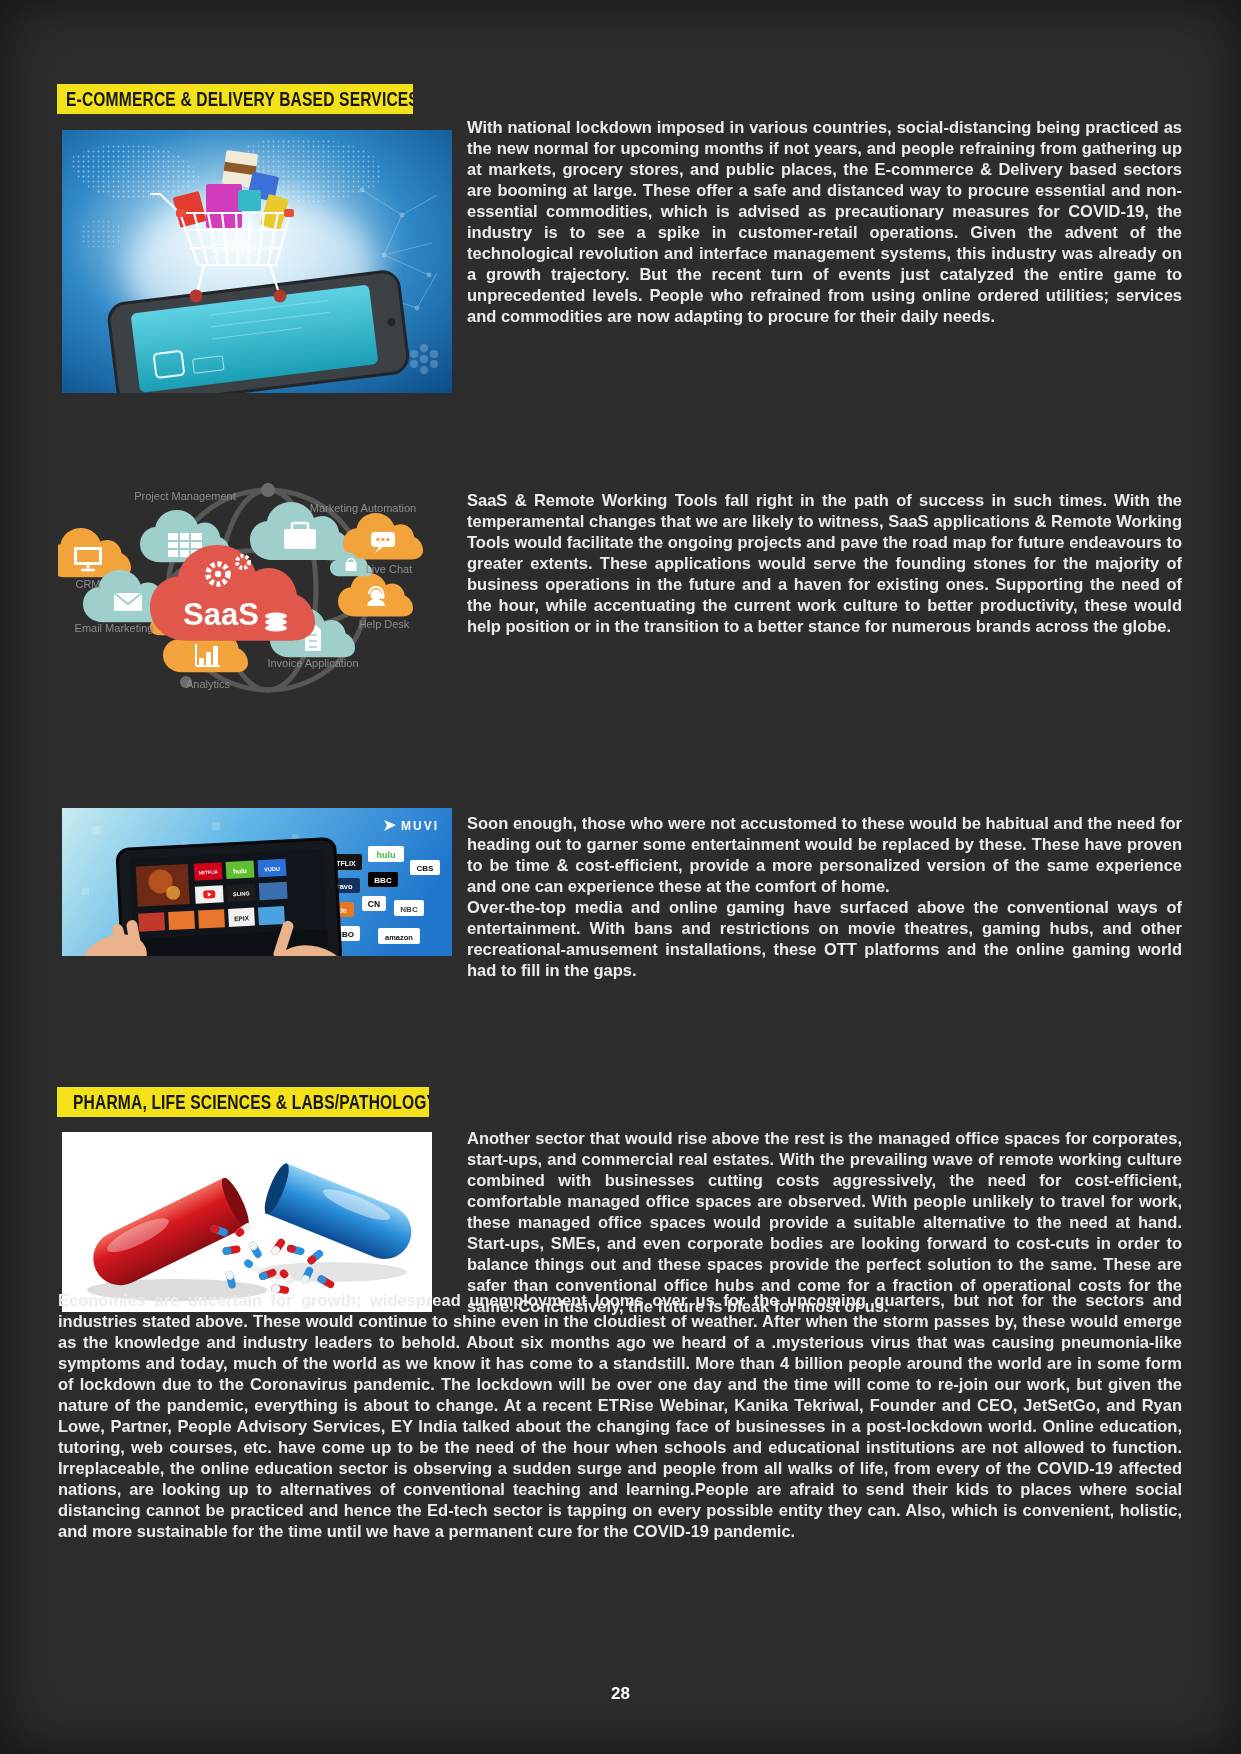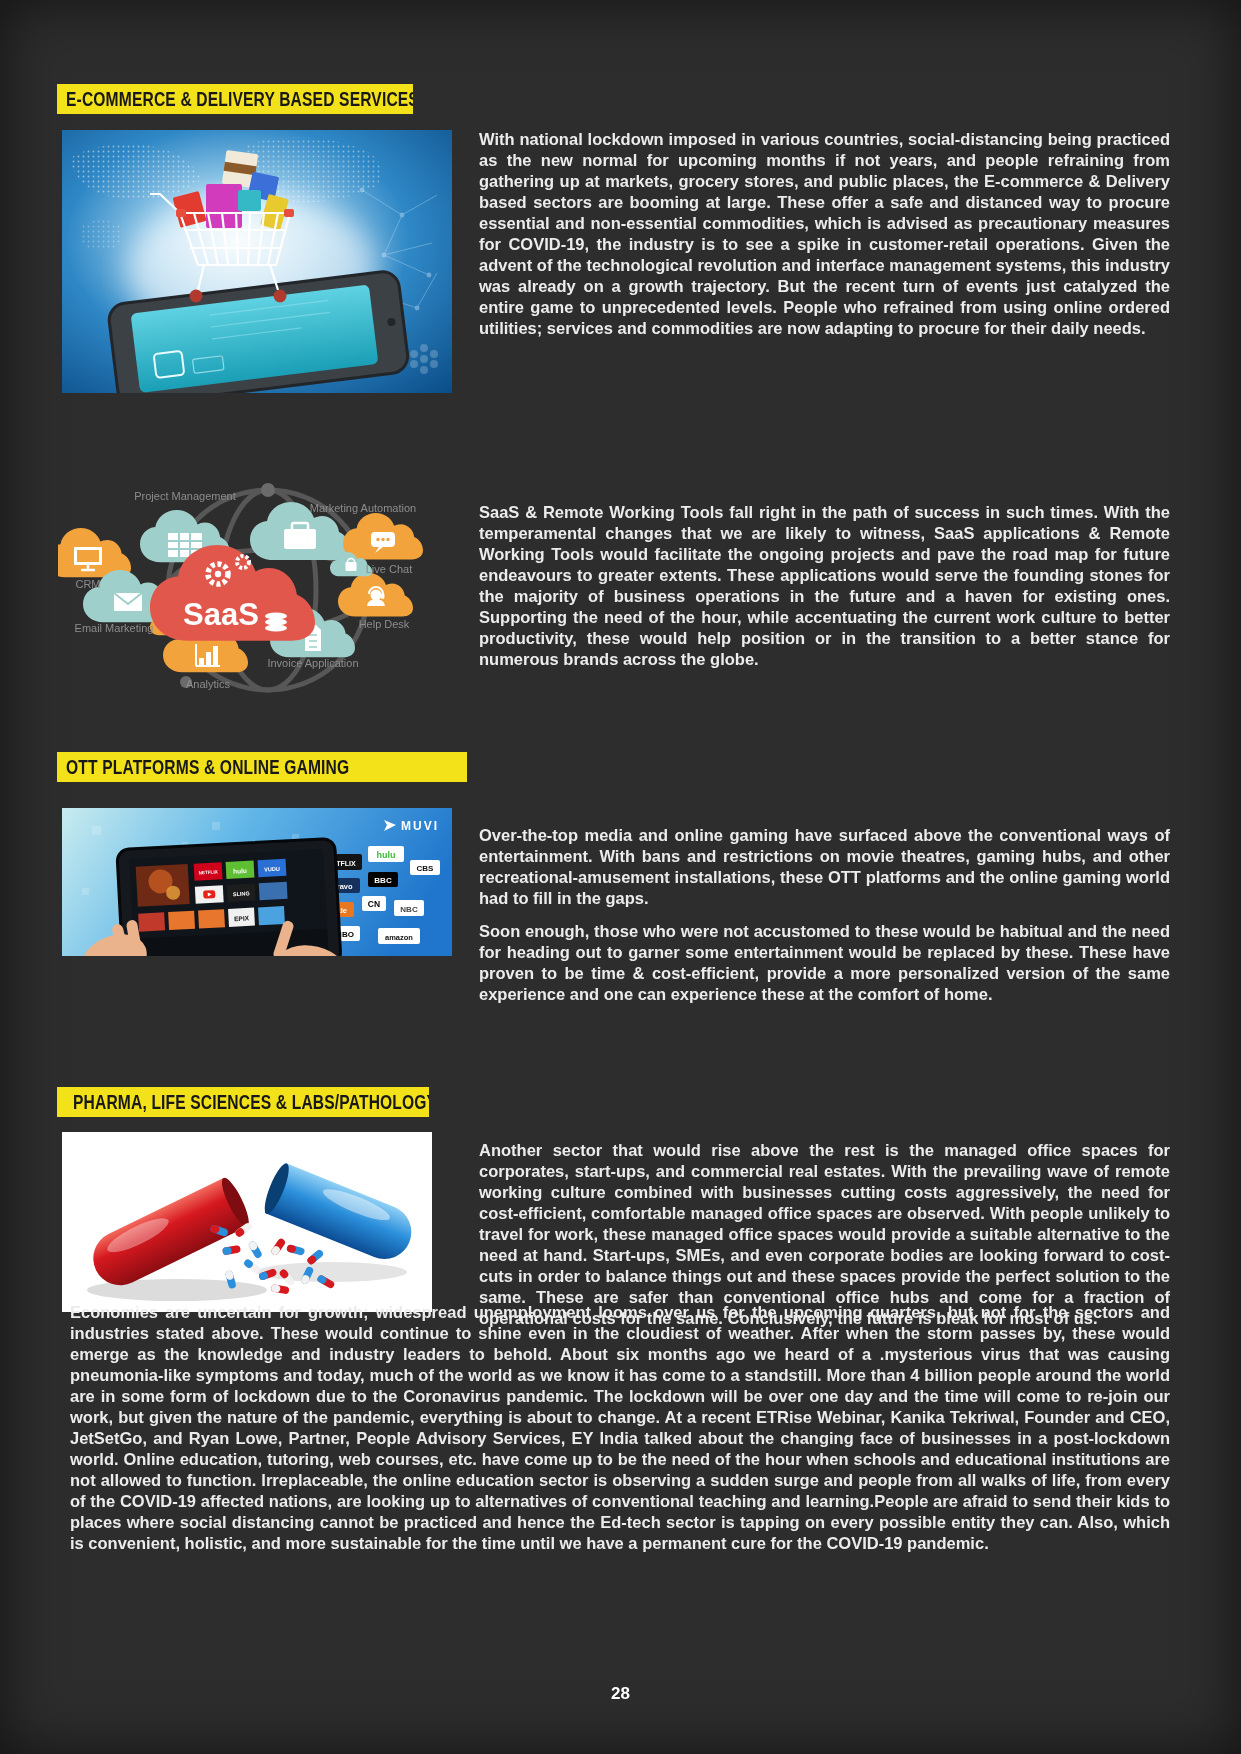--- a/index.html
+++ b/index.html
@@ -14,21 +14,21 @@
     box-sizing:border-box;padding:0 9px;overflow:hidden;
   }
   .sec-header span{
     display:inline-block;white-space:nowrap;font-weight:bold;font-size:20px;
     line-height:30px;letter-spacing:.2px;transform:scaleX(.78);transform-origin:left center;
   }
   .para{
     position:absolute;color:#ececec;font-size:16.5px;font-weight:bold;
     line-height:21px;text-align:justify;
   }
-  .para p{margin:12px;}
+  .para p{margin:0;}
   .img-box{position:absolute;overflow:hidden;}
   .img-box svg{display:block;}
   .pagenum{
     position:absolute;left:0;right:0;top:1684px;text-align:center;
     color:#ffffff;font-size:17px;font-weight:bold;
   }
   
   .h-ecom{top:84px;left:57px;width:356px;}
   .img-ecom{top:130px;left:62px;width:390px;height:263px;}
   .p-ecom{top:117px;left:467px;width:715px;}
@@ -252,23 +252,20 @@
       <text class="svg-label" x="326" y="168" text-anchor="middle">Help Desk</text>
       <text class="svg-label" x="255" y="207" text-anchor="middle">Invoice Application</text>
       <text class="svg-label" x="150" y="228" text-anchor="middle">Analytics</text>
     </svg>
   </div>
 
   <div class="para p-saas">
     <p>SaaS &amp; Remote Working Tools fall right in the path of success in such times. With the temperamental changes that we are likely to witness, SaaS applications &amp; Remote Working Tools would facilitate the ongoing projects and pave the road map for future endeavours to greater extents. These applications would serve the founding stones for the majority of business operations in the future and a haven for existing ones. Supporting the need of the hour, while accentuating the current work culture to better productivity, these would help position or in the transition to a better stance for numerous brands across the globe.</p>
   </div>
 
-  <div class="sec-header h-ott">
-    <span>OTT PLATFORMS &amp; ONLINE GAMING</span>
-  </div>
 
   <div class="img-box img-ott">
     <svg width="390" height="178" viewBox="0 0 390 178">
       <defs>
         <linearGradient id="otbg" x1="0" y1="0" x2="1" y2=".3">
           <stop offset="0" stop-color="#c8ecef"></stop>
             <stop offset=".45" stop-color="#62b7e8"></stop>
             <stop offset="1" stop-color="#1f76cc"></stop>
         </linearGradient>
       </defs>
@@ -385,22 +382,22 @@
         <ellipse cx="52" cy="152" rx="34" ry="24" transform="rotate(-22 52 152)"></ellipse>
         <rect x="52" y="116" width="11" height="26" rx="5.5" transform="rotate(-14 57 129)"></rect>
         <rect x="66" y="112" width="11" height="28" rx="5.5" transform="rotate(-10 71 126)"></rect>
         <ellipse cx="250" cy="162" rx="36" ry="24" transform="rotate(14 250 162)"></ellipse>
         <rect x="216" y="112" width="11" height="40" rx="5.5" transform="rotate(18 221 132)"></rect>
       </g>
     </svg>
   </div>
 
   <div class="para p-ott">
+    <p>Soon enough, those who were not accustomed to these would be habitual and the need for heading out to garner some entertainment would be replaced by these. These have proven to be time &amp; cost-efficient, provide a more personalized version of the same experience and one can experience these at the comfort of home.</p>
     <p>Over-the-top media and online gaming have surfaced above the conventional ways of entertainment. With bans and restrictions on movie theatres, gaming hubs, and other recreational-amusement installations, these OTT platforms and the online gaming world had to fill in the gaps.</p>
-    <p>Soon enough, those who were not accustomed to these would be habitual and the need for heading out to garner some entertainment would be replaced by these. These have proven to be time &amp; cost-efficient, provide a more personalized version of the same experience and one can experience these at the comfort of home.</p>
   </div>
 
   <div class="sec-header h-pharma">
     <span>PHARMA, LIFE SCIENCES &amp; LABS/PATHOLOGY</span>
   </div>
 
   <div class="img-box img-pharma">
     <svg width="370" height="180" viewBox="0 0 370 180">
       <defs>
         <linearGradient id="redg" x1="0" y1="0" x2="0" y2="1">

